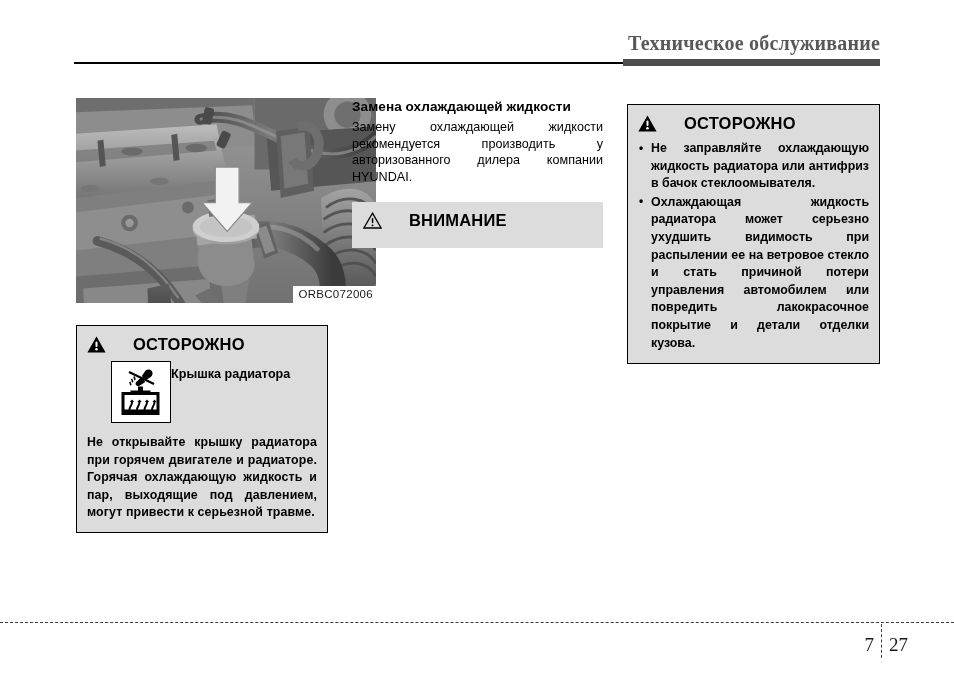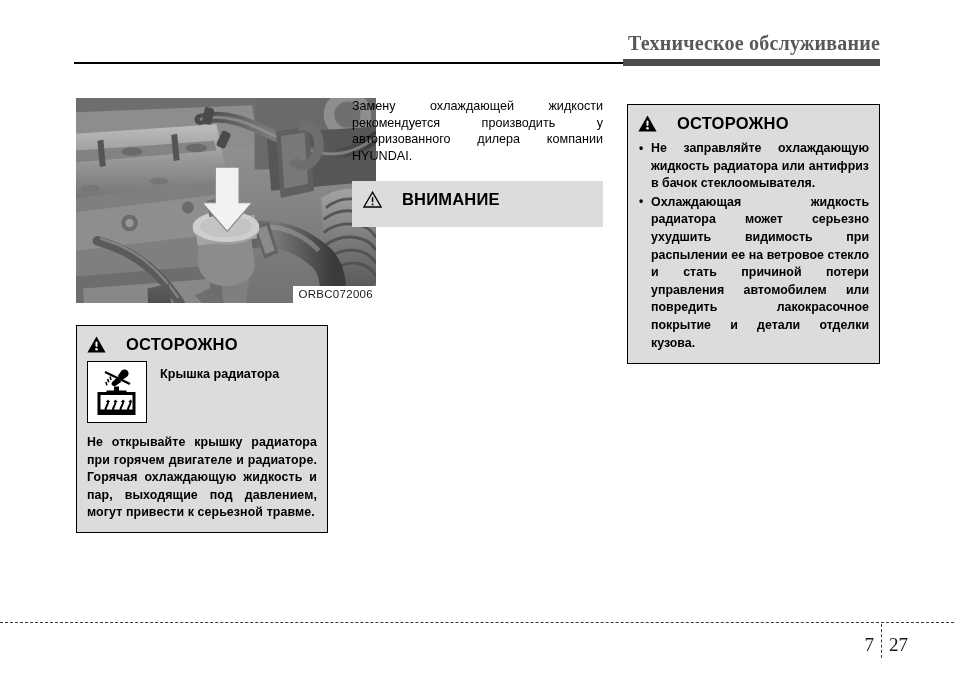--- a/index.html
+++ b/index.html
@@ -90,21 +90,21 @@
   }
   .note-box {
     background: #dcdcdc;
     border: none;
     box-sizing: border-box;
     padding: 9px 11px 11px 11px;
   }
   .box-title {
     display: flex;
     align-items: center;
-    gap: 20px;
+    gap: 27px;
     font-size: 16.5px;
     font-weight: bold;
     color: #000000;
     letter-spacing: 0.2px;
     margin-bottom: 7px;
   }
   .box-title .tri-icon { flex: 0 0 auto; display: block; }
 
   .warn-body {
     font-size: 12.4px;
@@ -144,23 +144,23 @@
     position: absolute;
     left: 1px;
     top: -0.5px;
     font-size: 12px;
   }
 
   
   .picto-row {
     display: flex;
     align-items: flex-start;
-    gap: 13px;
     margin-top: 1px;
     margin-bottom: 11px;
+    margin-left: 24px;
   }
   .picto-box {
     flex: 0 0 auto;
     width: 60px;
     height: 62px;
     background: #ffffff;
     border: 1.5px solid #000;
     box-sizing: border-box;
     display: flex;
     align-items: center;
@@ -388,20 +388,21 @@
         </svg>
       </div>
       <div class="picto-label">Крышка радиатора</div>
     </div>
 
     <div class="warn-body">Не открывайте крышку радиатора при горячем двигателе и радиаторе. Горячая охлаждающую жидкость и пар, выходящие под давлением, могут привести к серьезной травме.</div>
   </div>
 </div>
 
 <div class="col col-mid">
+  <h2 class="section-heading">Замена охлаждающей жидкости</h2>
   <p class="body-text">Замену охлаждающей жидкости рекомендуется производить у авторизованного дилера компании HYUNDAI.</p>
 
   <div class="note-box" style="margin-top:17px;width:251px;">
     <div class="box-title">
       <svg class="tri-icon" width="19" height="17" viewBox="0 0 19 17">
         <path d="M9.5 1.2 L18.1 16.0 L0.9 16.0 Z" fill="none" stroke="#000" stroke-width="1.3"></path>
         <rect x="8.8" y="6.0" width="1.5" height="5.2" rx="0.7" fill="#000"></rect>
         <circle cx="9.55" cy="13.4" r="0.95" fill="#000"></circle>
       </svg>
       <span>ВНИМАНИЕ</span>

